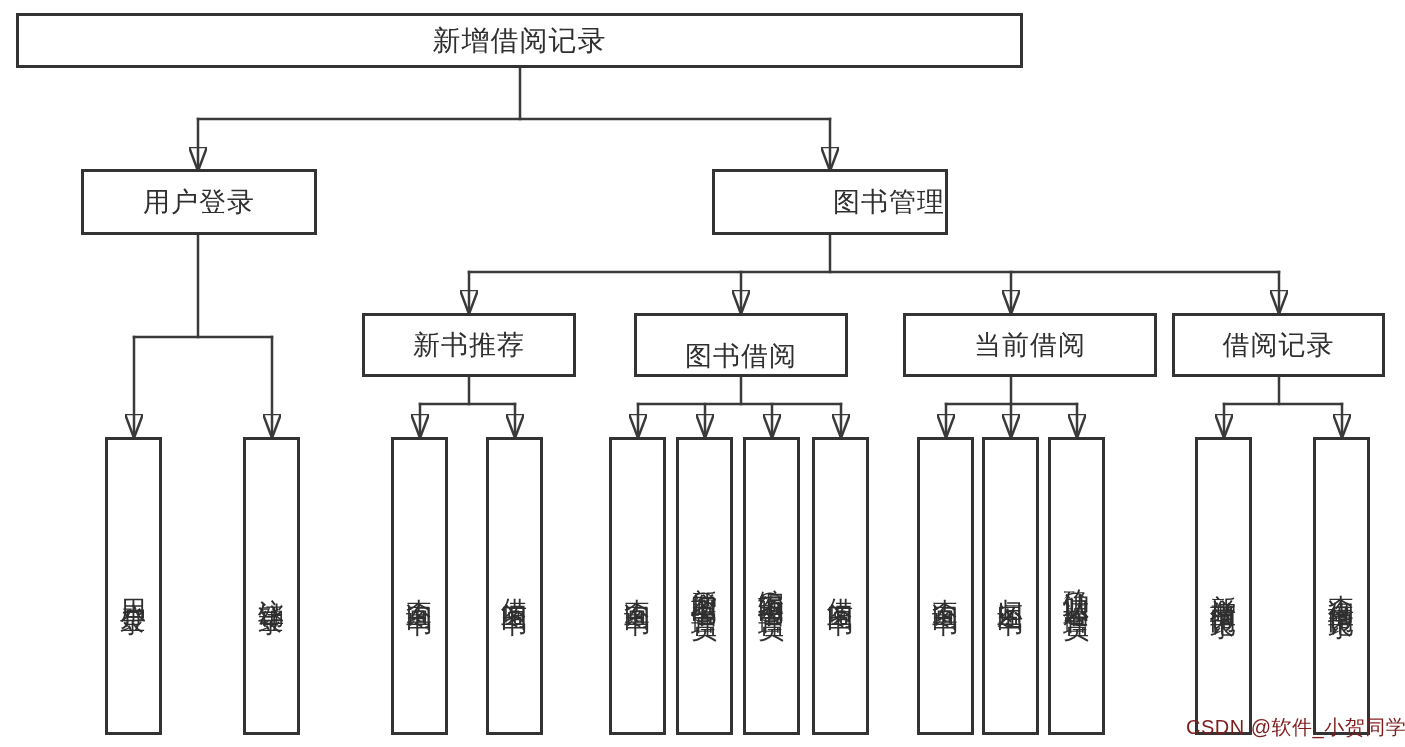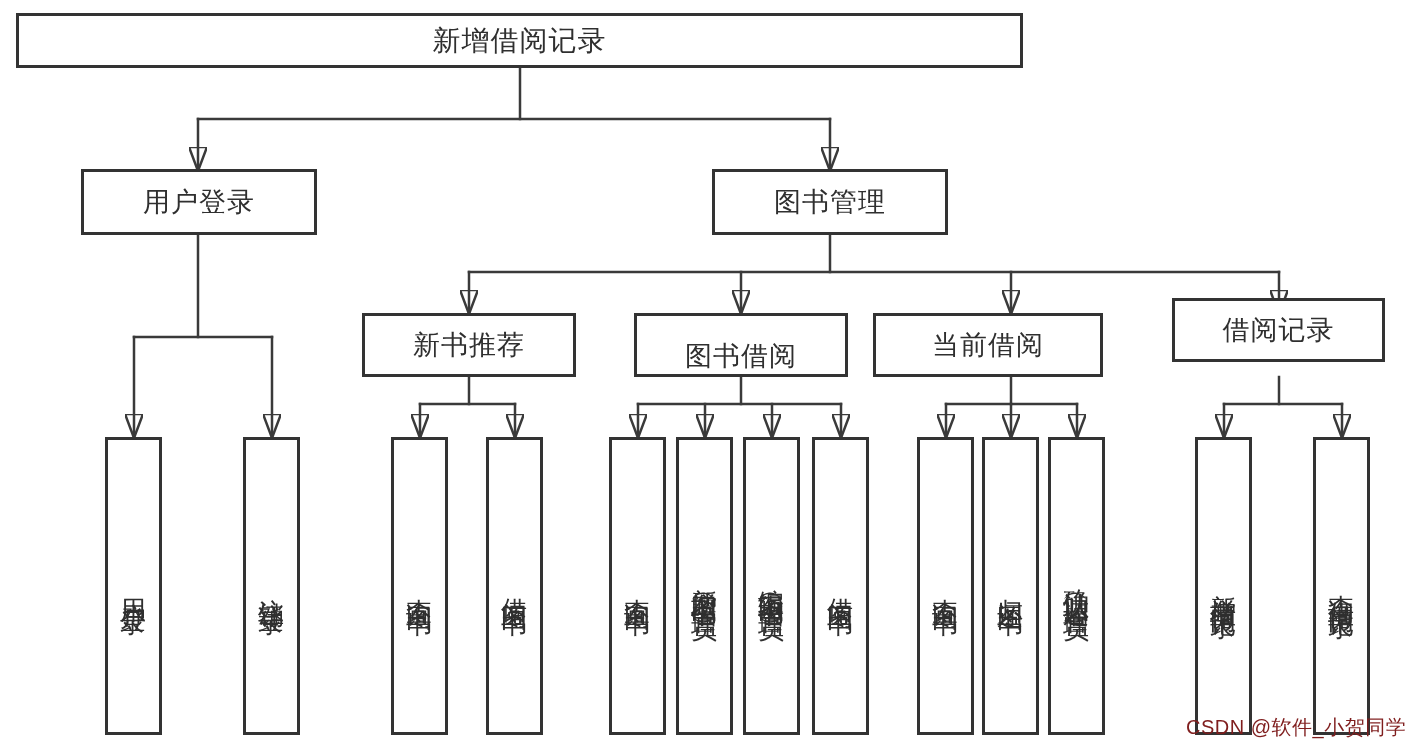--- a/index.html
+++ b/index.html
@@ -140,37 +140,37 @@
   </svg>
 
   <div class="box hbox root" style="left:16px; top:13px; width:1007px; height:55px;">
     <span class="label">新增借阅记录</span>
   </div>
 
   <div class="box hbox" style="left:81px; top:169px; width:236px; height:66px;">
     <span class="label">用户登录</span>
   </div>
 
-  <div class="box hbox" style="left:712px; top:169px; width:236px; height:66px;">
+  <div class="box hbox" style="left:712px; top:169px; width:236px; height:66px;justify-content:flex-end;">
     <span class="label">图书管理</span>
   </div>
 
   <div class="box hbox" style="left:362px; top:313px; width:214px; height:64px;">
     <span class="label">新书推荐</span>
   </div>
 
   <div class="box hbox" style="left:634px; top:313px; width:214px; height:64px;align-items:flex-end;">
     <span class="label">图书借阅</span>
   </div>
 
-  <div class="box hbox" style="left:873px; top:313px; width:230px; height:64px;">
+  <div class="box hbox" style="left:903px; top:313px; width:254px; height:64px;">
     <span class="label">当前借阅</span>
   </div>
 
-  <div class="box hbox" style="left:1172px; top:298px; width:213px; height:64px;">
+  <div class="box hbox" style="left:1172px; top:313px; width:213px; height:64px;">
     <span class="label">借阅记录</span>
   </div>
 
   <div class="box vbox" style="left:105px;">
     <span class="label">用户登录</span>
   </div>
   <div class="box vbox" style="left:243px;">
     <span class="label">注销登录</span>
   </div>
 

